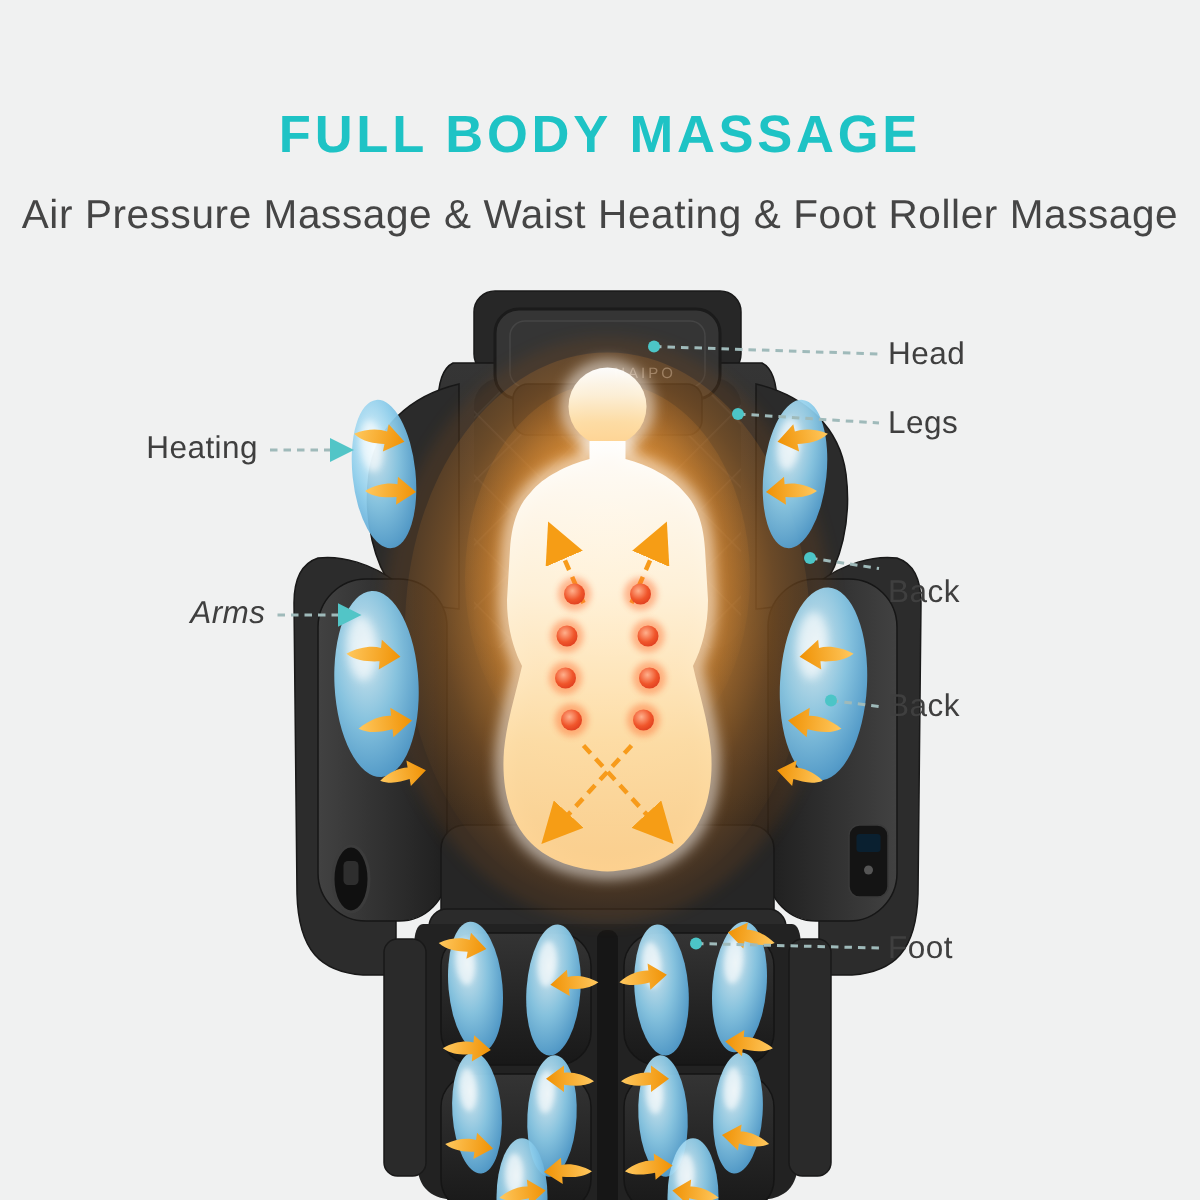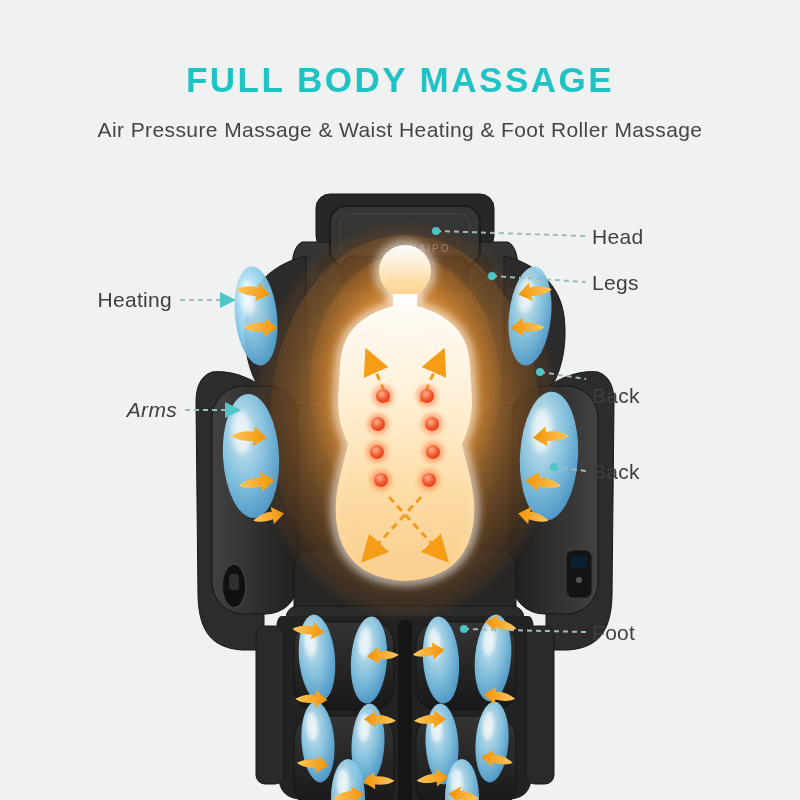--- a/index.html
+++ b/index.html
@@ -1,20 +1,20 @@
 <!DOCTYPE html>
 <html><head>
 <meta charset="utf-8">
 <style>
   html,body{margin:0;padding:0;}
   body{width:800px;height:800px;overflow:hidden;font-family:"Liberation Sans",sans-serif;}
   .canvas{position:relative;width:800px;height:800px;background:#f0f1f1;}
-  .hdr{position:absolute;top:4px;left:0;width:800px;text-align:center;}
+  .hdr{position:absolute;top:14px;left:0;width:800px;text-align:center;}
   .title{margin-top:56px;font-size:35px;font-weight:700;letter-spacing:2.5px;color:#1ec3c5;}
-  .subtitle{margin-top:18px;font-size:21px;color:#454545;letter-spacing:.4px;}
+  .subtitle{margin-top:18px;font-size:27px;color:#454545;letter-spacing:.4px;}
   .illus{position:absolute;top:0;left:0;}
   .label{position:absolute;font-size:21px;color:#3f3f3f;transform:translateY(-52%);letter-spacing:.3px;white-space:nowrap;}
   .label.r{left:592px;}
   .label.shoulder{right:628px;top:300px;}
   .label.arms{right:623px;top:410px;font-style:italic;}
   .label.head{top:237px;} .label.neck{top:283px;} .label.back{top:396px;}
   .label.hips{top:472px;} .label.legs{top:633px;}
 </style>
 </head>
 <body>

